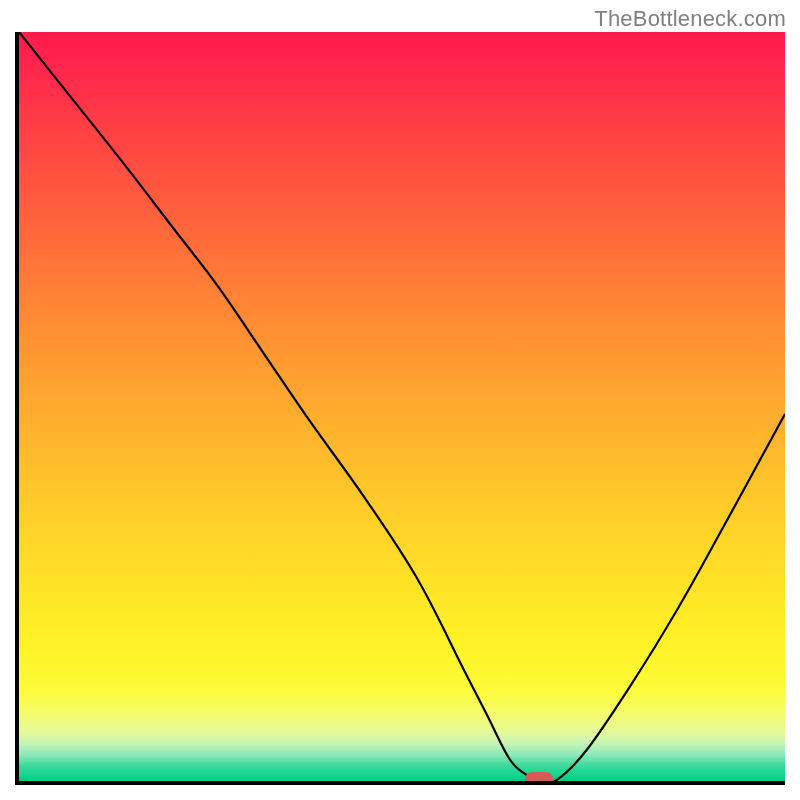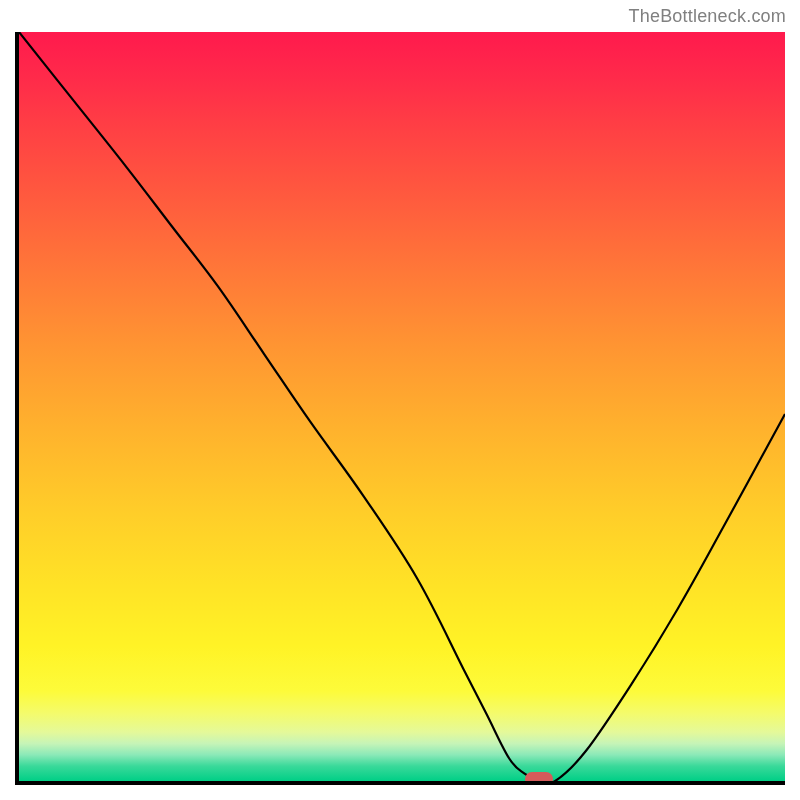--- a/index.html
+++ b/index.html
@@ -7,21 +7,21 @@
     width: 800px;
     height: 800px;
     background: #fff;
     position: relative;
     font-family: Arial, Helvetica, sans-serif;
   }
   .watermark {
     position: absolute;
     top: 6px;
     right: 14px;
-    font-size: 18px;
+    font-size: 22px;
     color: #808080;
     font-weight: 400;
     letter-spacing: 0.2px;
     z-index: 10;
   }
   .plot-area {
     position: absolute;
     left: 15px;
     top: 32px;
     width: 770px;

